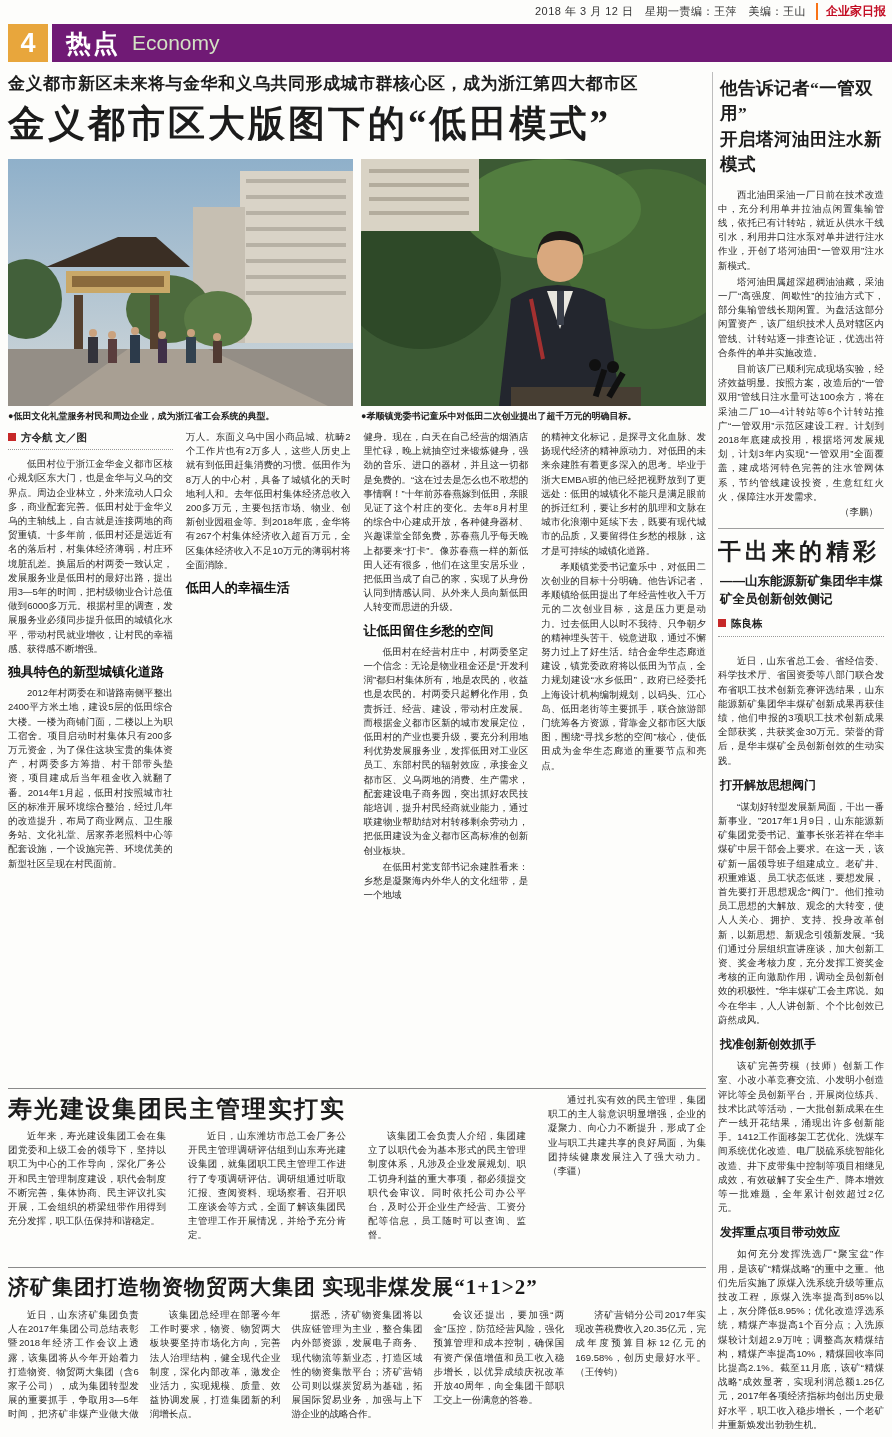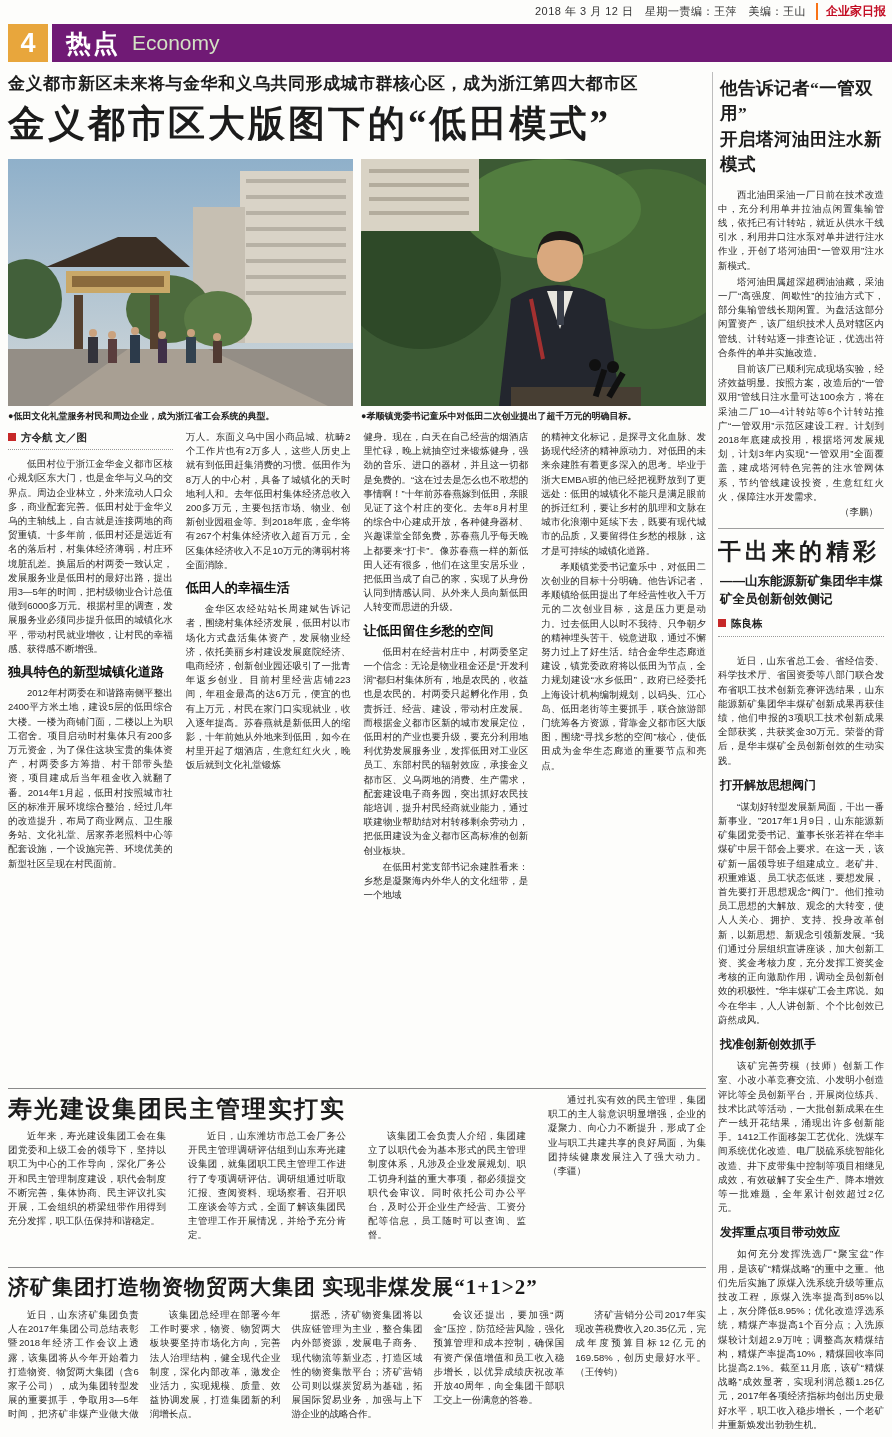--- a/index.html
+++ b/index.html
@@ -176,21 +176,20 @@
       <div class="lead-text">
         <div class="lcol">
           <div class="byline"><span class="sq"></span><span>方令航 文／图</span></div>
           <p>低田村位于浙江金华金义都市区核心规划区东大门，也是金华与义乌的交界点。周边企业林立，外来流动人口众多，商业配套完善。低田村处于金华义乌的主轴线上，自古就是连接两地的商贸重镇。十多年前，低田村还是远近有名的落后村，村集体经济薄弱，村庄环境脏乱差。换届后的村两委一致认定，发展服务业是低田村的最好出路，提出用3—5年的时间，把村级物业合计总值做到6000多万元。根据村里的调查，发展服务业必须同步提升低田的城镇化水平，带动村民就业增收，让村民的幸福感、获得感不断增强。</p>
           <div class="subhead">独具特色的新型城镇化道路</div>
           <p>2012年村两委在和谐路南侧平整出2400平方米土地，建设5层的低田综合大楼。一楼为商铺门面，二楼以上为职工宿舍。项目启动时村集体只有200多万元资金，为了保住这块宝贵的集体资产，村两委多方筹措、村干部带头垫资，项目建成后当年租金收入就翻了番。2014年1月起，低田村按照城市社区的标准开展环境综合整治，经过几年的改造提升，布局了商业网点、卫生服务站、文化礼堂、居家养老照料中心等配套设施，一个设施完善、环境优美的新型社区呈现在村民面前。</p>
         </div>
         <div class="lcol">
           <p style="text-indent:0">万人。东面义乌中国小商品城、杭畴2个工作片也有2万多人，这些人历史上就有到低田赶集消费的习惯。低田作为8万人的中心村，具备了城镇化的天时地利人和。去年低田村集体经济总收入200多万元，主要包括市场、物业、创新创业园租金等。到2018年底，金华将有267个村集体经济收入超百万元，全区集体经济收入不足10万元的薄弱村将全面消除。</p>
           <div class="subhead">低田人的幸福生活</div>
-          <p>金华区农经站站长周建斌告诉记者，围绕村集体经济发展，低田村以市场化方式盘活集体资产，发展物业经济，依托美丽乡村建设发展庭院经济、电商经济，创新创业园还吸引了一批青年返乡创业。目前村里经营店铺223间，年租金最高的达6万元，便宜的也有上万元，村民在家门口实现就业，收入逐年提高。苏春燕就是新低田人的缩影，十年前她从外地来到低田，如今在村里开起了烟酒店，生意红红火火，晚饭后就到文化礼堂锻炼</p>
         </div>
         <div class="lcol">
           <p style="text-indent:0">健身。现在，白天在自己经营的烟酒店里忙碌，晚上就抽空过来锻炼健身，强劲的音乐、进口的器材，并且这一切都是免费的。“这在过去是怎么也不敢想的事情啊！”十年前苏春燕嫁到低田，亲眼见证了这个村庄的变化。去年8月村里的综合中心建成开放，各种健身器材、兴趣课堂全部免费，苏春燕几乎每天晚上都要来“打卡”。像苏春燕一样的新低田人还有很多，他们在这里安居乐业，把低田当成了自己的家，实现了从身份认同到情感认同、从外来人员向新低田人转变而思进的升级。</p>
           <div class="subhead">让低田留住乡愁的空间</div>
           <p>低田村在经营村庄中，村两委坚定一个信念：无论是物业租金还是“开发利润”都归村集体所有，地是农民的，收益也是农民的。村两委只起孵化作用，负责拆迁、经营、建设，带动村庄发展。而根据金义都市区新的城市发展定位，低田村的产业也要升级，要充分利用地利优势发展服务业，发挥低田对工业区员工、东部村民的辐射效应，承接金义都市区、义乌两地的消费、生产需求，配套建设电子商务园，突出抓好农民技能培训，提升村民经商就业能力，通过联建物业帮助结对村转移剩余劳动力，把低田建设为金义都市区高标准的创新创业板块。</p>
           <p>在低田村党支部书记余建胜看来：乡愁是凝聚海内外华人的文化纽带，是一个地域</p>
         </div>
         <div class="lcol">
           <p style="text-indent:0">的精神文化标记，是探寻文化血脉、发扬现代经济的精神原动力。对低田的未来余建胜有着更多深入的思考。毕业于浙大EMBA班的他已经把视野放到了更远处：低田的城镇化不能只是满足眼前的拆迁红利，要让乡村的肌理和文脉在城市化浪潮中延续下去，既要有现代城市的品质，又要留得住乡愁的根脉，这才是可持续的城镇化道路。</p>
           <p>孝顺镇党委书记童乐中，对低田二次创业的目标十分明确。他告诉记者，孝顺镇给低田提出了年经营性收入千万元的二次创业目标，这是压力更是动力。过去低田人以时不我待、只争朝夕的精神埋头苦干、锐意进取，通过不懈努力过上了好生活。结合金华生态廊道建设，镇党委政府将以低田为节点，全力规划建设“水乡低田”，政府已经委托上海设计机构编制规划，以码头、江心岛、低田老街等主要抓手，联合旅游部门统筹各方资源，背靠金义都市区大版图，围绕“寻找乡愁的空间”核心，使低田成为金华生态廊道的重要节点和亮点。</p>

